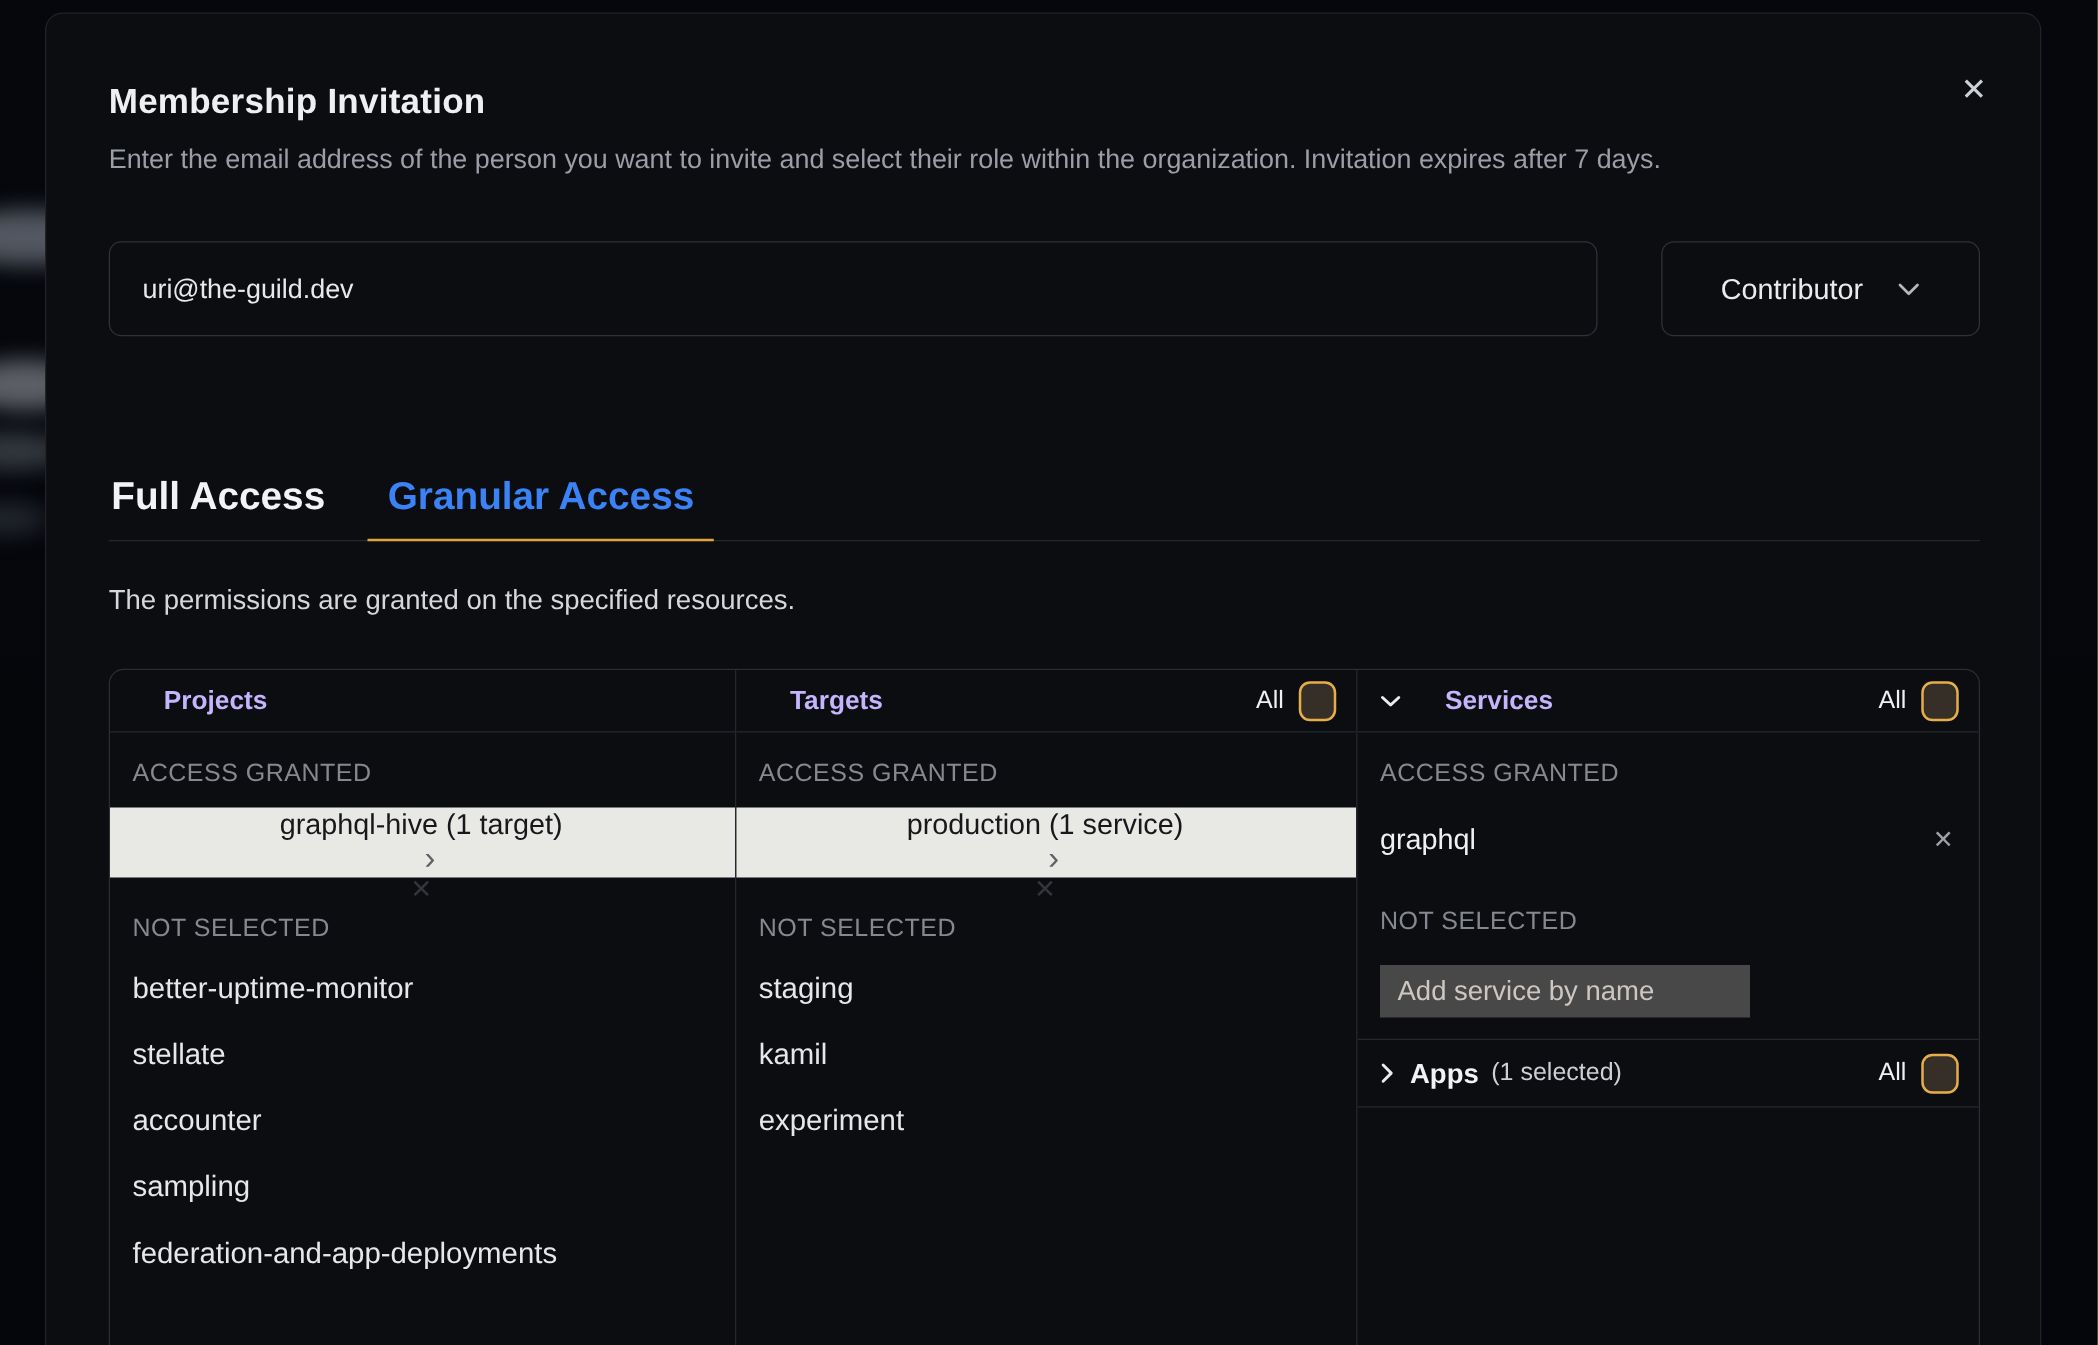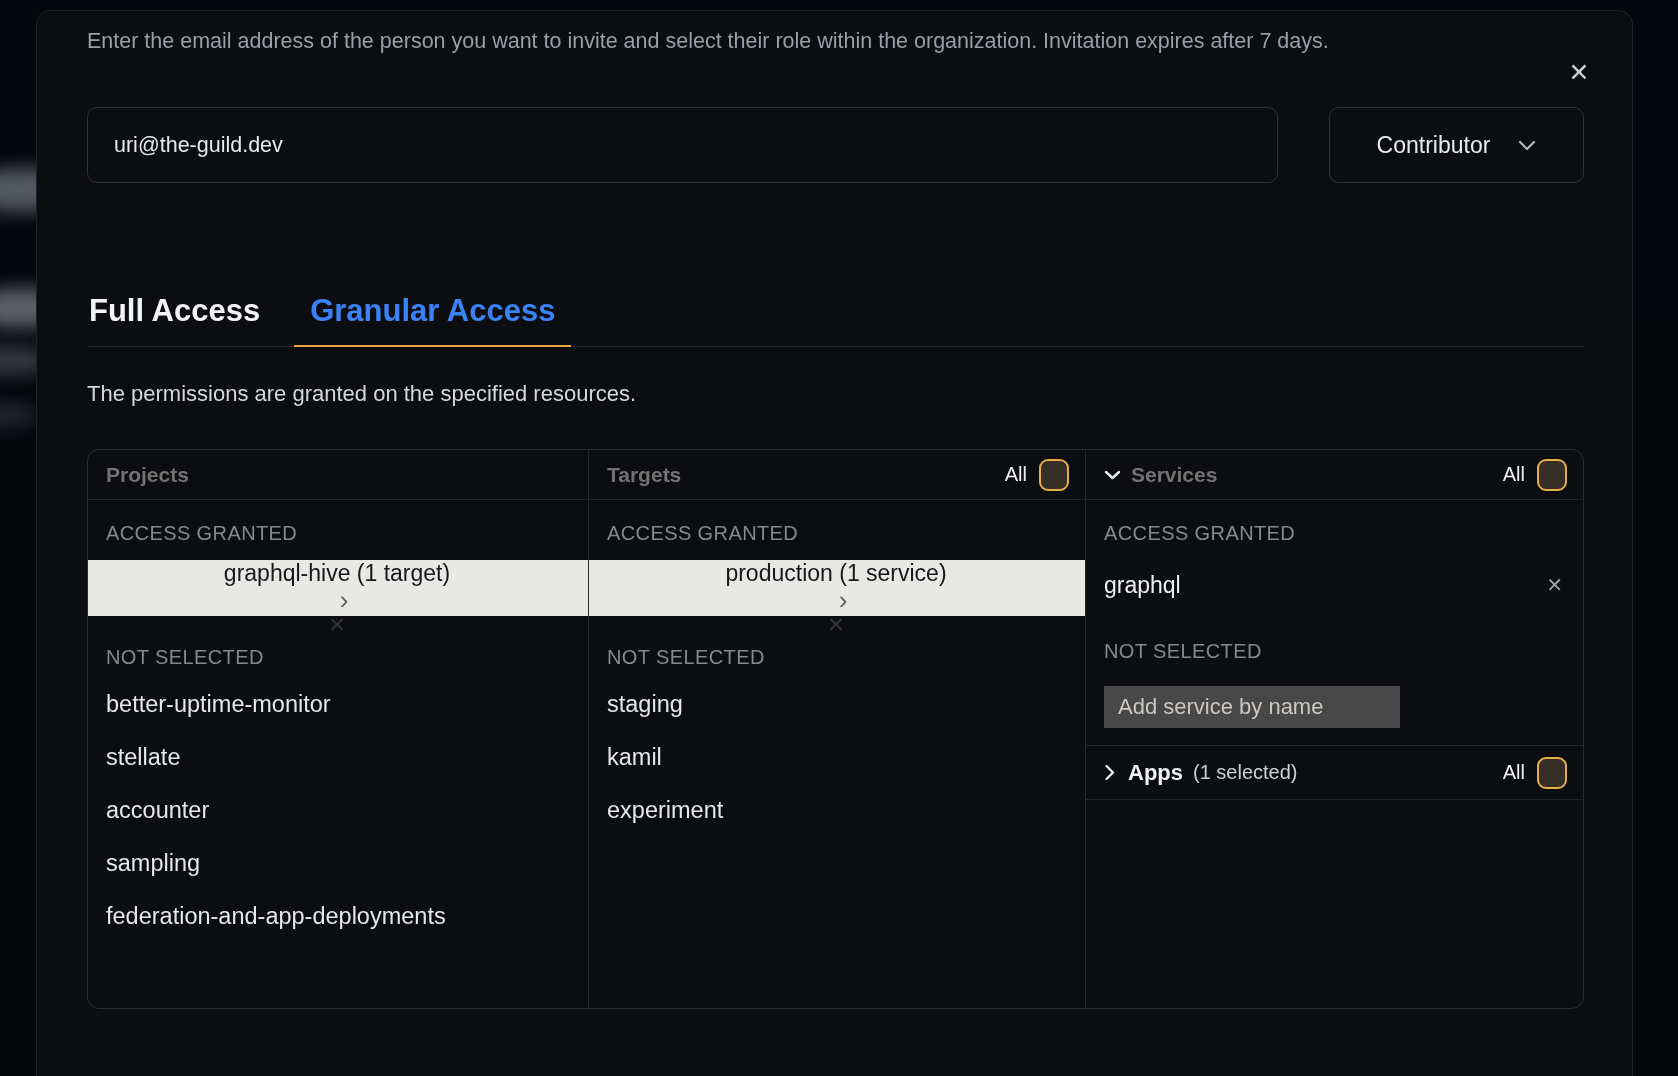--- a/index.html
+++ b/index.html
@@ -75,21 +75,21 @@
     display: grid; grid-template-columns: 500px 497px auto;
     overflow: hidden;
   }
   .col { overflow: hidden; }
   .col + .col { border-left: 1px solid #26282e; }
   .col-header {
     height: 50px; display: flex; align-items: center;
     padding: 0 16px 0 18px;
     border-bottom: 1px solid #26282e;
   }
-  .col-title { font-size: 21px; font-weight: 700; color: #737373; }
+  .col-title { font-size: 21px; font-weight: 700; color: #c4b5fd; margin-left: 25px; }
   .spacer { flex: 1; }
   .all-label { font-size: 20px; color: #eef0f2; margin-right: 12px; }
   .checkbox {
     width: 30px; height: 32px;
     border: 2px solid #e6ae49; border-radius: 9px;
     background: #352f27; cursor: pointer; flex: 0 0 auto;
   }
   .section-label {
     margin: 22px 18px 0 18px;
     font-size: 20px; color: #85888f; letter-spacing: .4px;
@@ -141,20 +141,21 @@
 
 <div class="blob b1"></div>
 <div class="blob b2"></div>
 <div class="blob b3"></div>
 <div class="blob b4"></div>
 
 <div class="modal">
 
   <div class="close-btn">✕</div>
 
+  <div class="title">Membership Invitation</div>
   <div class="description">Enter the email address of the person you want to invite and select their role within the organization. Invitation expires after 7 days.</div>
 
   <div class="form-row">
     <input class="email-input" type="text" value="uri@the-guild.dev" style="">
     <div class="role-select">
       <span>Contributor</span>
       <svg class="chev-svg" width="18" height="11" viewBox="0 0 18 11">
         <polyline points="2,2 9,9 16,2" fill="none" stroke="#b4b7bc" stroke-width="2.2" stroke-linecap="round" stroke-linejoin="round"></polyline>
       </svg>
     </div>

